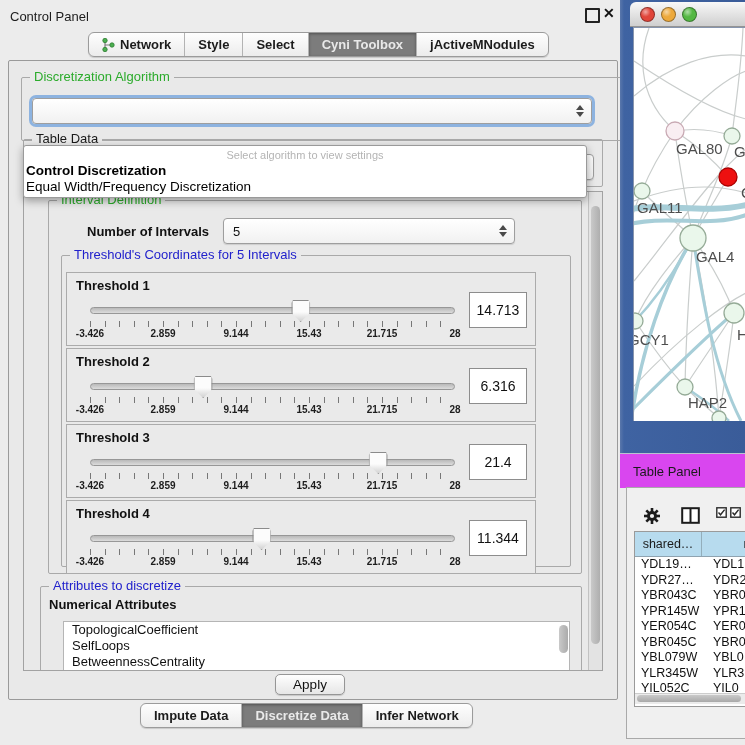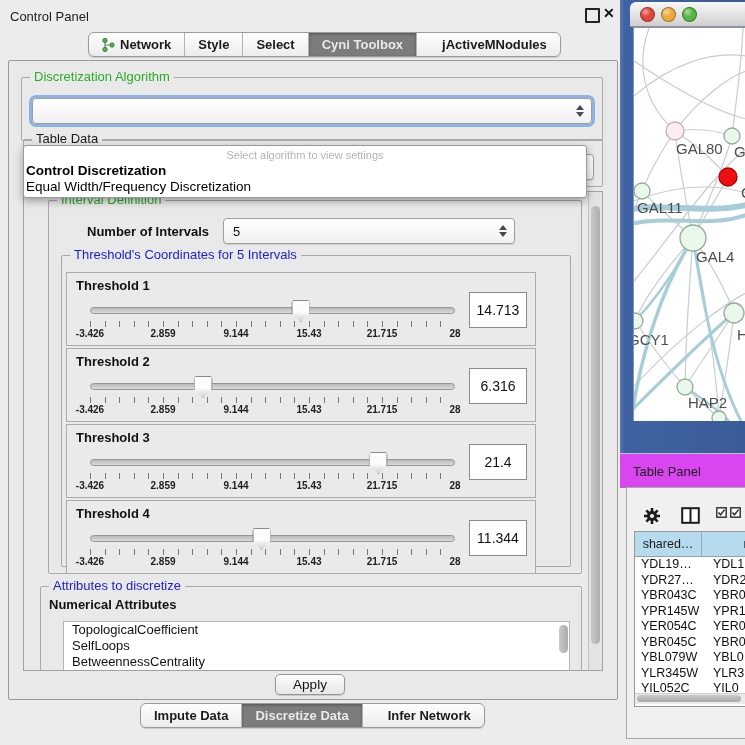--- a/index.html
+++ b/index.html
@@ -8,21 +8,21 @@
   .abs{position:absolute;}
   
   #titlebar{left:0;top:0;width:620px;height:28px;background:#ececec;}
   #titlebar .t{position:absolute;left:10px;top:9px;font-size:13px;color:#1c1c1c;}
   #float-btn{left:585px;top:8px;width:11px;height:11px;border:2px solid #222;border-radius:1px;}
   #close-btn{left:603px;top:5px;font-size:14px;font-weight:bold;color:#111;}
   .tabgroup{display:flex;border:1px solid #9b9b9b;border-radius:6px;overflow:hidden;
     background:linear-gradient(#fefefe,#ececec);height:23px;box-shadow:0 1px 1px rgba(0,0,0,.15);}
   .tab{display:flex;align-items:center;gap:5px;padding:0 13px;font-size:13px;font-weight:bold;
     color:#1b1b1b;border-right:1px solid #b3b3b3;cursor:default;white-space:nowrap;}
-  .tab:last-child{border-right:none;margin-left:12px;}
+  .tab:last-child{border-right:none;}
   .tab.sel{background:#7c7c7c;color:#e9e9e9;box-shadow:inset 0 1px 3px rgba(0,0,0,.35);}
   #top-tabs{left:88px;top:32px;}
   #bottom-tabs{left:140px;top:703px;}
   #main-panel{left:8px;top:60px;width:608px;height:638px;background:#e9e9e9;
     border:1px solid #9a9a9a;border-radius:2px;}
   .groupbox{position:absolute;border:1px solid #a9a9a9;border-radius:2px;}
   .gb-label{position:absolute;top:-8px;left:8px;background:#e9e9e9;padding:0 4px;
     font-size:13px;line-height:14px;white-space:nowrap;}
   .green{color:#2bab2b;} .blue{color:#2121cc;} .black{color:#1a1a1a;}
   .combo{position:absolute;background:linear-gradient(#ffffff,#f1f1f1);border:1px solid #9e9e9e;
@@ -136,21 +136,21 @@
       <div class="tab sel">
         <span>Cyni Toolbox</span>
       </div>
       <div class="tab">
         <span>jActiveMNodules</span>
       </div>
     </div>
 
   <div id="main-panel" class="abs">
 
-    <div class="groupbox" style="left:12px;top:16px;width:580px;height:62px;">
+    <div class="groupbox" style="left:12px;top:16px;width:580px;height:62px;padding-left:36px;">
       <span class="gb-label green">Discretization Algorithm</span>
       <div class="combo focus" style="left:10px;top:20px;width:540px;height:24px;">
         <span class="spin">
           <i class="arr-up"></i>
             <i class="arr-dn"></i>
           </span>
       </div>
     </div>
 
     <div id="algo-popup" class="abs">

